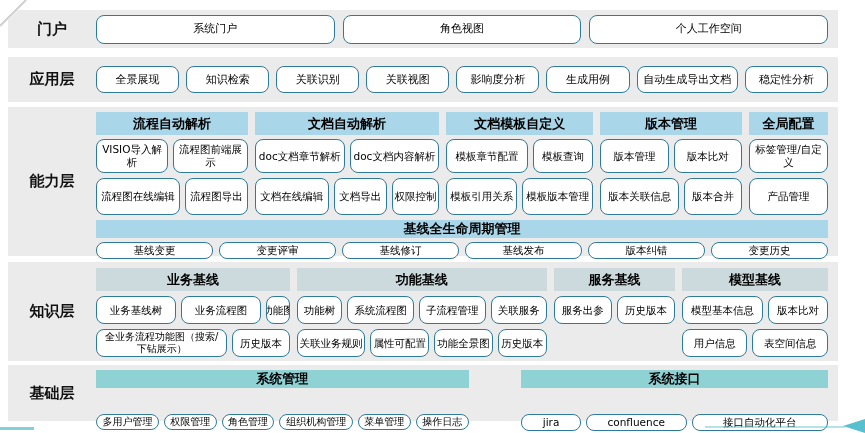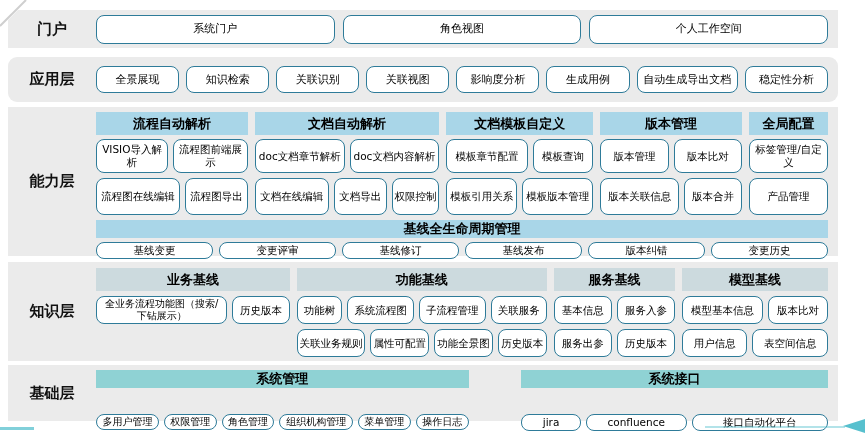--- a/index.html
+++ b/index.html
@@ -31,21 +31,21 @@
   .hdr-blue { background:var(--header_light_blue,#a9d6e8);text-align:right; }
   .hdr-gray { background:var(--header_gray_blue,#ccdade); }
   .hdr-teal { background:var(--header_teal,#8fd2d4); }
 
   
   #band-portal { top:10px; height:38px; }
   #band-portal .band-content { display:flex; align-items:center; gap:8px; }
   #band-portal .btn { height:29px; flex:1 1 0; font-size:11px; }
 
   
-  #band-app { top:57px; height:45px;border-radius:9px; }
+  #band-app { top:57px; height:45px; }
   #band-app .band-content { display:flex; align-items:center; gap:7px; }
   #band-app .btn { height:27px; flex:1 1 0; font-size:11px; }
   #band-app .btn:nth-child(7) { flex:1.25 1 0; }
 
   
   #band-cap { top:107px; height:149px; }
   #band-cap .band-content { display:flex; flex-direction:column; padding-top:5px; }
   .cap-groups { display:flex; gap:7px; }
   .cap-g { display:flex; flex-direction:column; min-width:0; }
   .cap-g .hdr { height:23px; }
@@ -206,20 +206,25 @@
         </div>
     </div>
   </div>
 
   <div class="band" id="band-know">
     <div class="band-label">知识层</div>
     <div class="band-content">
       <div class="know-groups">
         <div class="know-g k1">
           <div class="hdr hdr-gray">业务基线</div>
+          <div class="row kr1">
+              <div class="btn">业务基线树</div>
+              <div class="btn">业务流程图</div>
+              <div class="btn">功能图</div>
+            </div>
           <div class="row kr2">
               <div class="btn">全业务流程功能图（搜索/下钻展示）</div>
               <div class="btn">历史版本</div>
             </div>
         </div>
         <div class="know-g k2">
           <div class="hdr hdr-gray">功能基线</div>
           <div class="row kr1">
               <div class="btn">功能树</div>
               <div class="btn">系统流程图</div>
@@ -228,24 +233,20 @@
             </div>
           <div class="row kr2">
               <div class="btn">关联业务规则</div>
               <div class="btn">属性可配置</div>
               <div class="btn">功能全景图</div>
               <div class="btn">历史版本</div>
             </div>
         </div>
         <div class="know-g k3">
           <div class="hdr hdr-gray">服务基线</div>
-          <div class="row kr1">
-              <div class="btn">基本信息</div>
-              <div class="btn">服务入参</div>
-            </div>
           <div class="row kr2">
               <div class="btn">服务出参</div>
               <div class="btn">历史版本</div>
             </div>
         </div>
         <div class="know-g k4">
           <div class="hdr hdr-gray">模型基线</div>
           <div class="row kr1">
               <div class="btn">模型基本信息</div>
               <div class="btn">版本比对</div>

